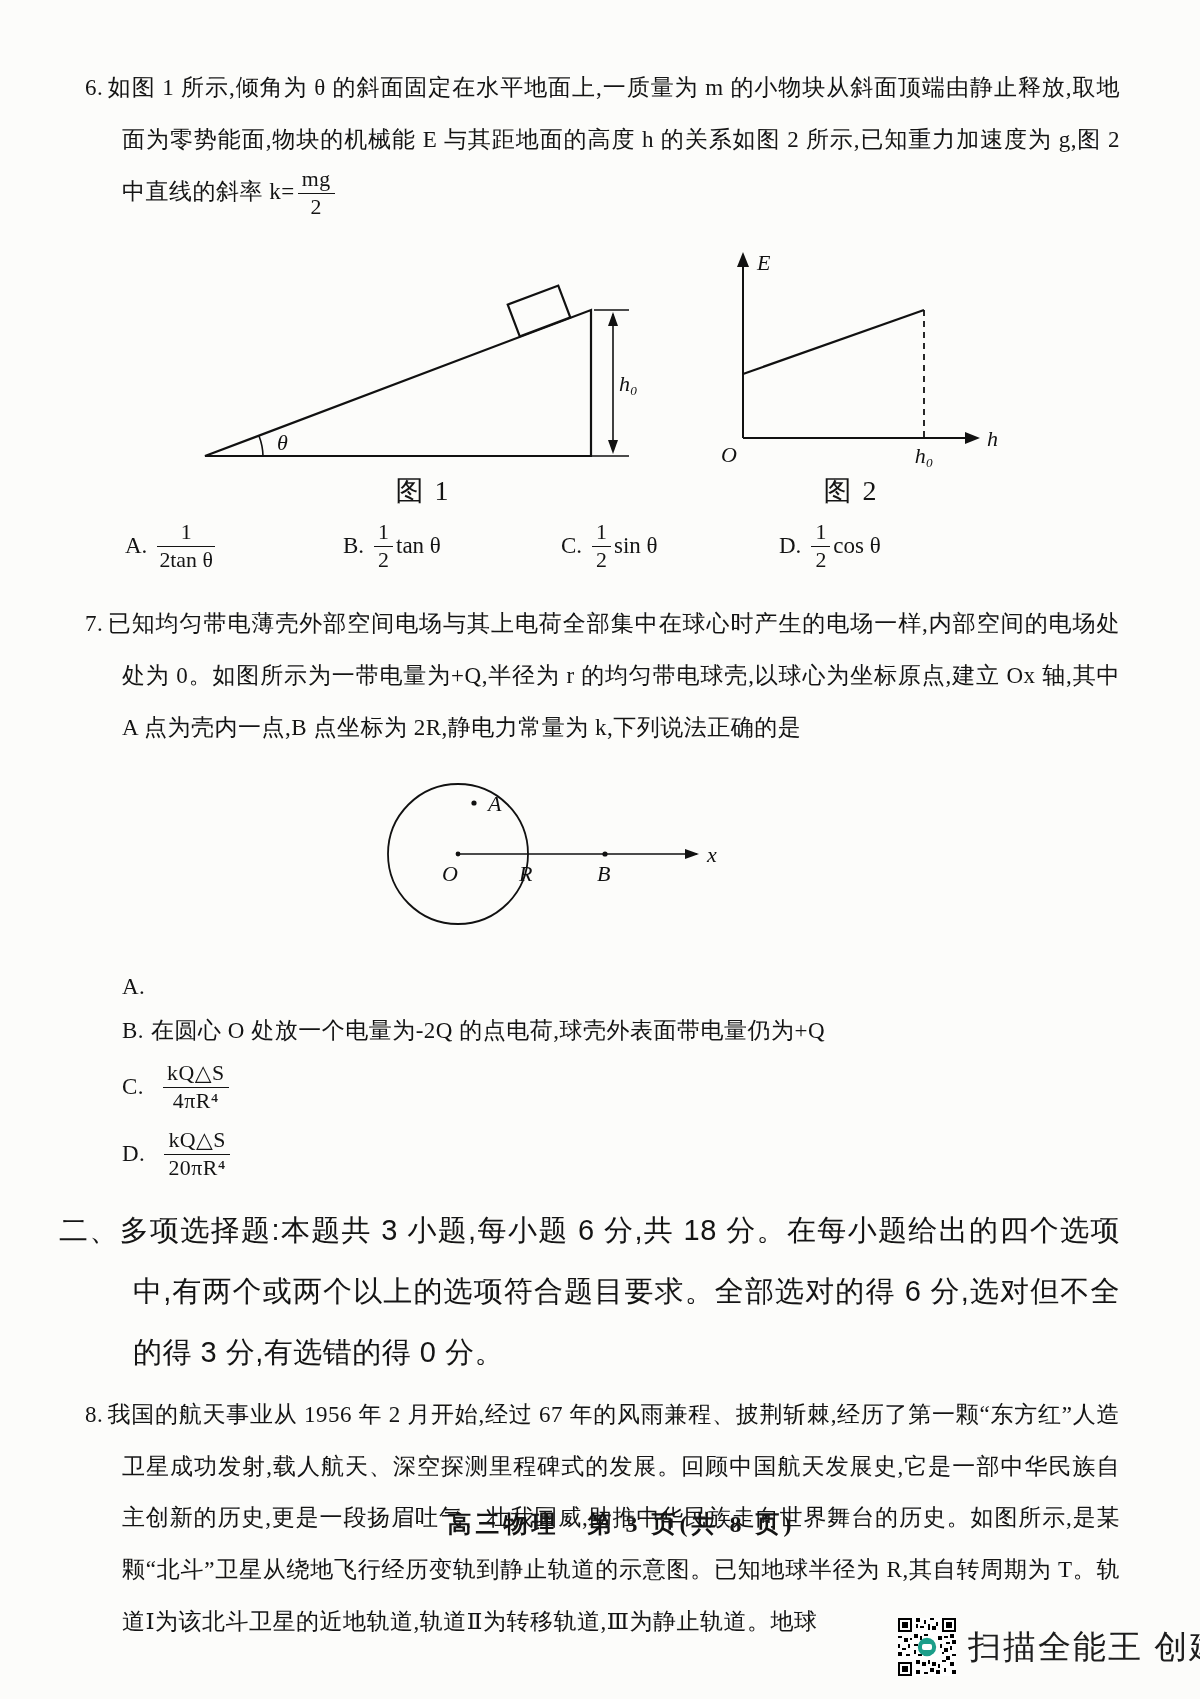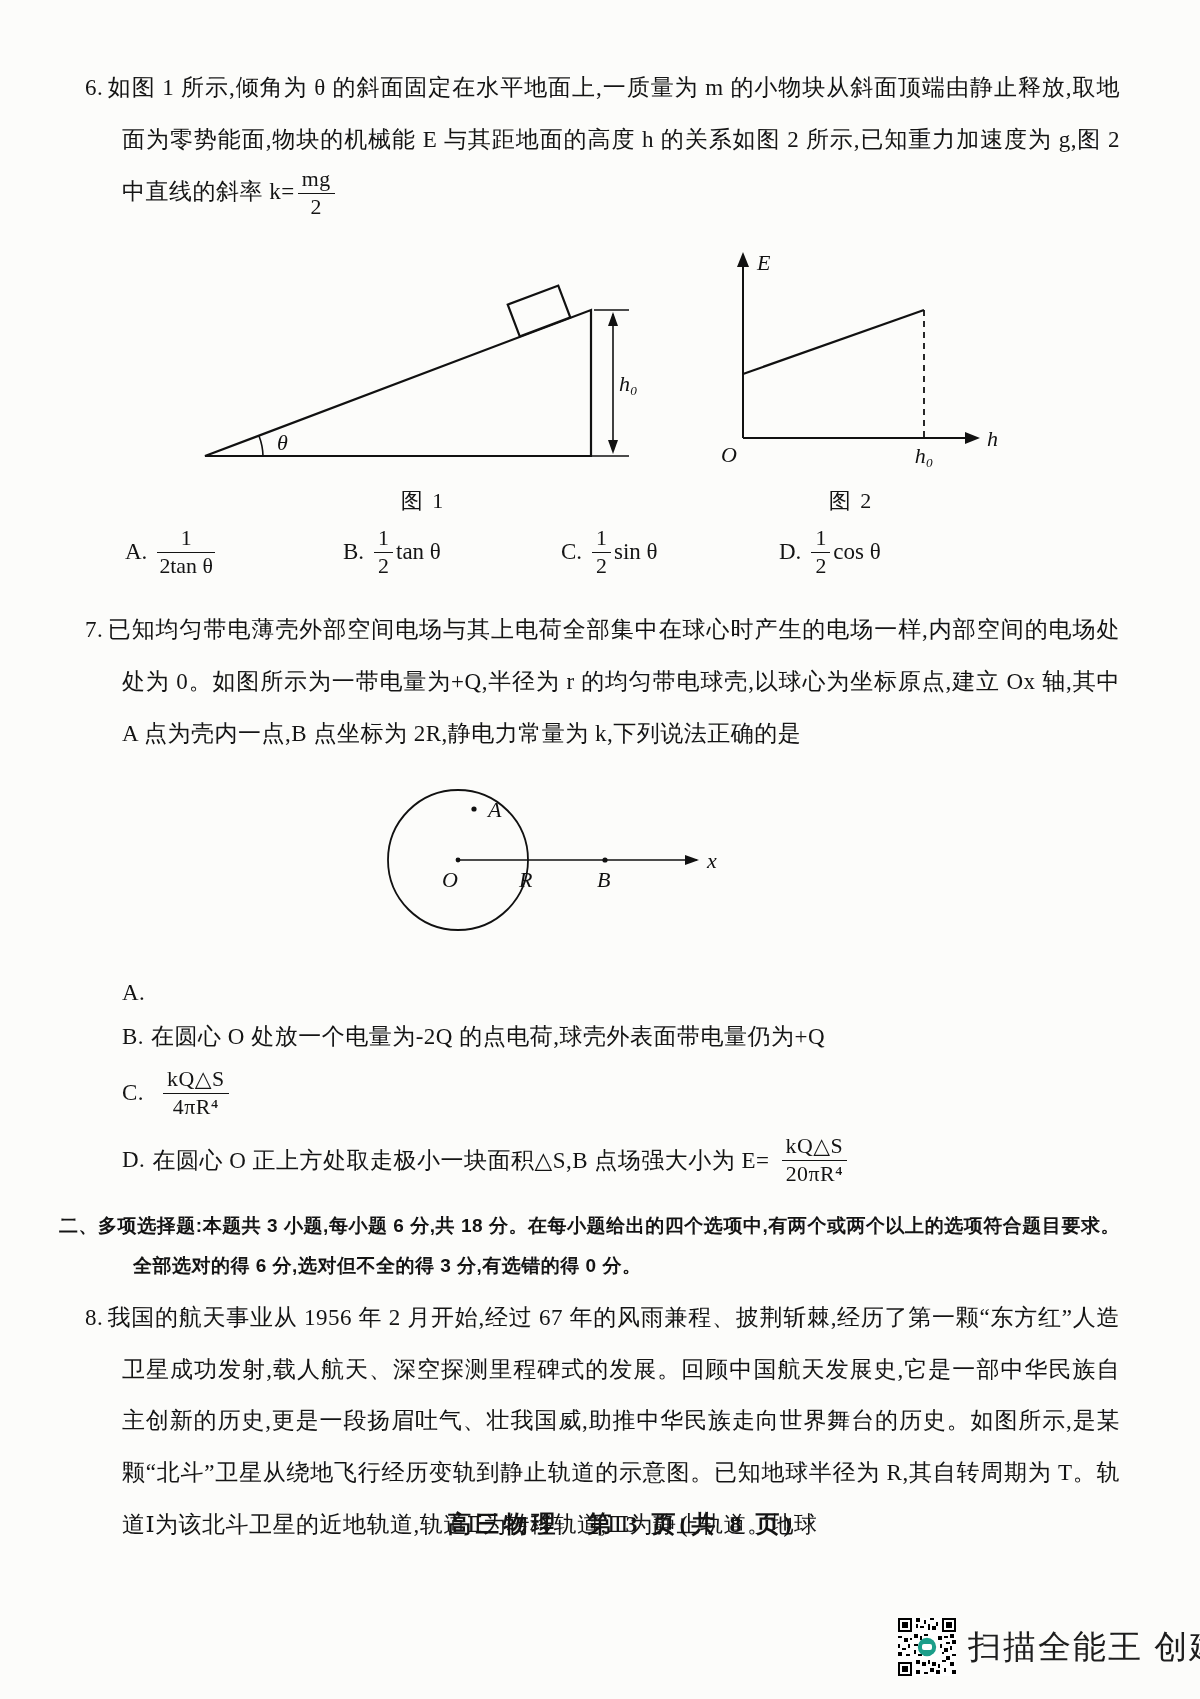--- a/index.html
+++ b/index.html
@@ -27,21 +27,21 @@
   }
   .frac .fnum { border-bottom:1.8px solid #141414; padding:0 4px 1px; }
   .frac .fden { padding:1px 2px 0; }
   .it { }
 
   
   .figrow { display:flex; align-items:flex-end; margin:6px 0 2px 0; }
   .figcol { display:flex; flex-direction:column; align-items:center; }
   .figcol.f1 { margin-left:108px; }
   .figcol.f2 { margin-left:28px; }
-  .figcap { font-size:22px; margin-top:18px; letter-spacing:2px; }
+  .figcap { font-size:28px; margin-top:4px; letter-spacing:2px; }
   svg text { font-family:"Liberation Serif","DejaVu Serif",serif; font-size:22px; fill:#111; }
   svg text.svg-it { font-style:italic; }
 
   
   .opts6 { display:flex; align-items:center; padding-left:40px; margin:10px 0 26px 0; font-size:23px; }
   .opt6 { display:flex; align-items:center; width:218px; }
   .opt6:last-child { width:auto; }
   .olabel { margin-right:7px; }
   .osuf { margin-left:0; }
 
@@ -49,21 +49,21 @@
   .fig7 { margin:4px 0 8px 268px; }
 
   
   .opts7 { padding-left:37px; font-size:23px; }
   .opt7 { margin:15px 0; display:flex; align-items:center; text-align:justify; letter-spacing:0.5px; }
   .opt7 .frac { margin-left:12px; }
 
   
   .section {
     font-family:"Liberation Sans","DejaVu Sans",sans-serif;
-    font-weight:700; font-size:19px; line-height:2.1; text-align:justify;
+    font-weight:400; font-size:29px; line-height:2.1; text-align:justify;
     margin:20px 0 6px -26px; padding-left:74px; text-indent:-74px;
     letter-spacing:0.5px;
   }
 
   
   .footer {
     position:absolute; top:1508px; left:0; width:100%; text-align:center;
     font-size:24px; font-weight:600; letter-spacing:4px;
   }
   .watermark {
@@ -182,21 +182,20 @@
       </div>
       <div class="opt7">
         <span class="olabel">C.</span>
         <span class="frac it">
             <span class="fnum">kQ△S</span>
             <span class="fden">4πR⁴</span>
           </span>
       </div>
       <div class="opt7">
         <span class="olabel">D.</span>
-        <span>在圆心 O 正上方处取走极小一块面积△S,B 点场强大小为 E=</span>
         <span class="frac it">
             <span class="fnum">kQ△S</span>
             <span class="fden">20πR⁴</span>
           </span>
       </div>
     </div>
 
     <p class="section"><span>二、多项选择题:</span><span>本题共 3 小题,每小题 6 分,共 18 分。在每小题给出的四个选项中,有两个或两个以上的选项符合题目要求。全部选对的得 6 分,选对但不全的得 3 分,有选错的得 0 分。</span></p>
 
     <p class="qpara"><span class="qnum">8.</span><span>我国的航天事业从 1956 年 2 月开始,经过 67 年的风雨兼程、披荆斩棘,经历了第一颗“东方红”人造卫星成功发射,载人航天、深空探测里程碑式的发展。回顾中国航天发展史,它是一部中华民族自主创新的历史,更是一段扬眉吐气、壮我国威,助推中华民族走向世界舞台的历史。如图所示,是某颗“北斗”卫星从绕地飞行经历变轨到静止轨道的示意图。已知地球半径为 R,其自转周期为 T。轨道Ⅰ为该北斗卫星的近地轨道,轨道Ⅱ为转移轨道,Ⅲ为静止轨道。地球</span></p>

